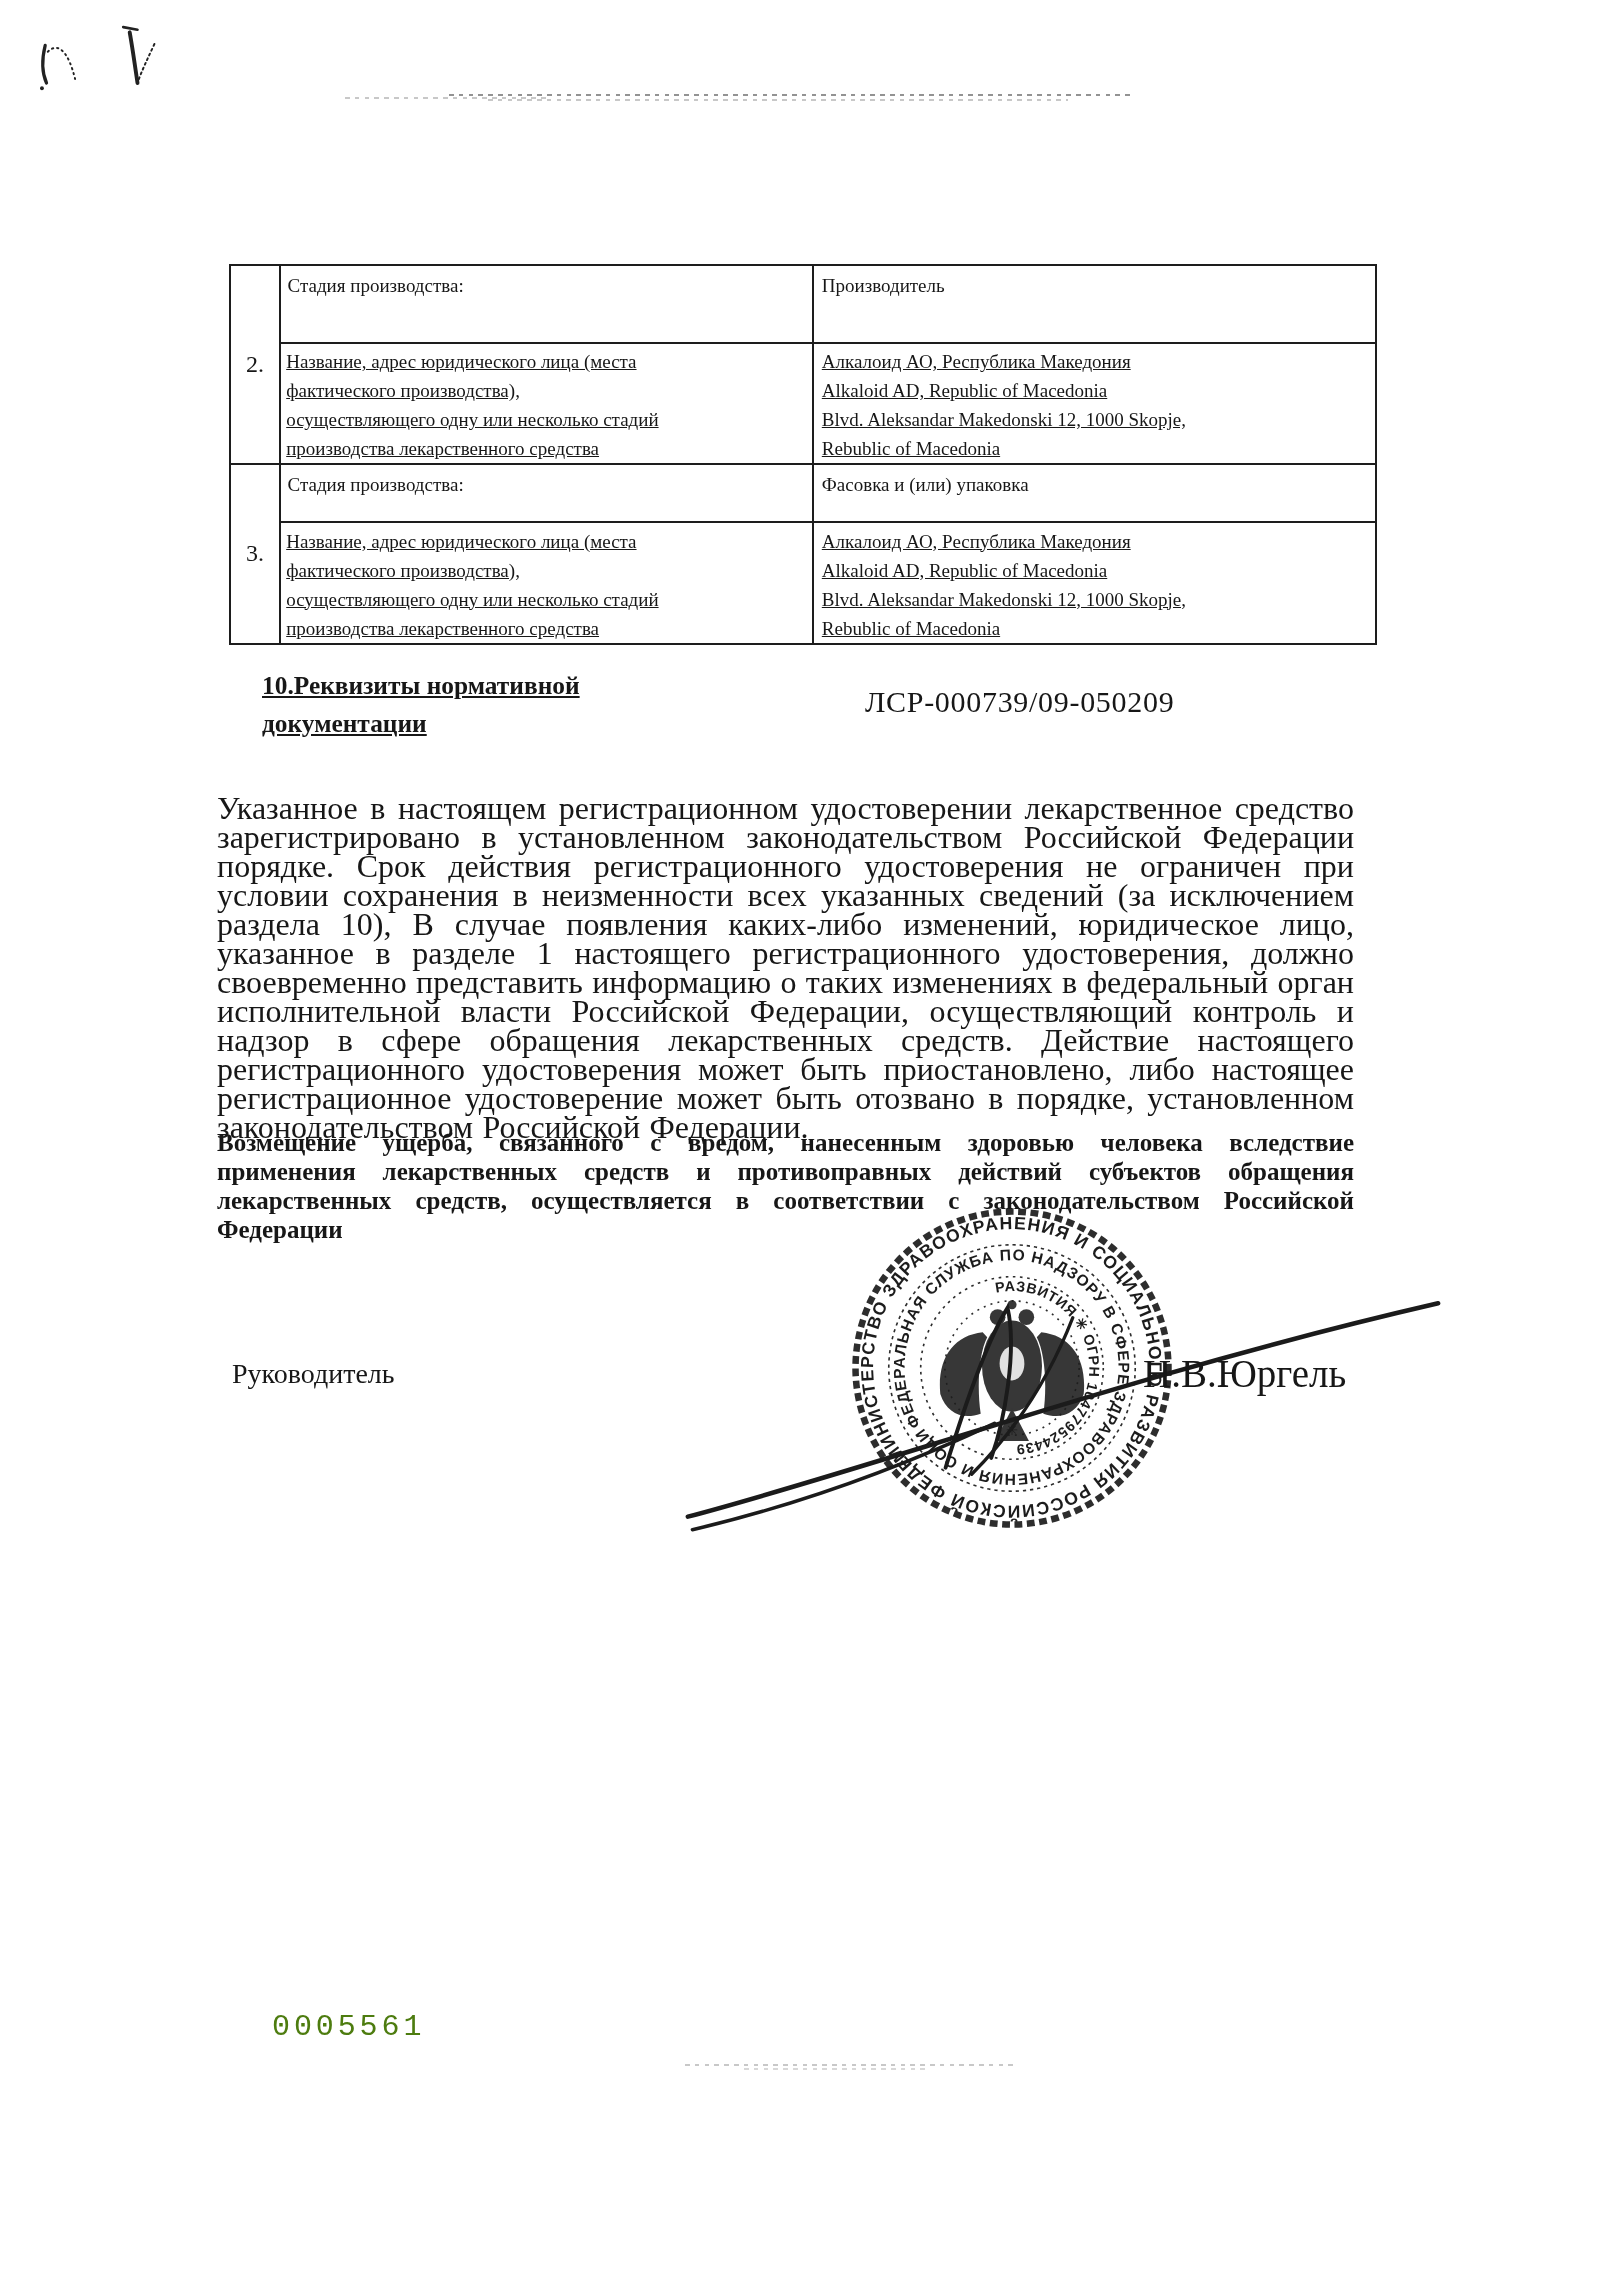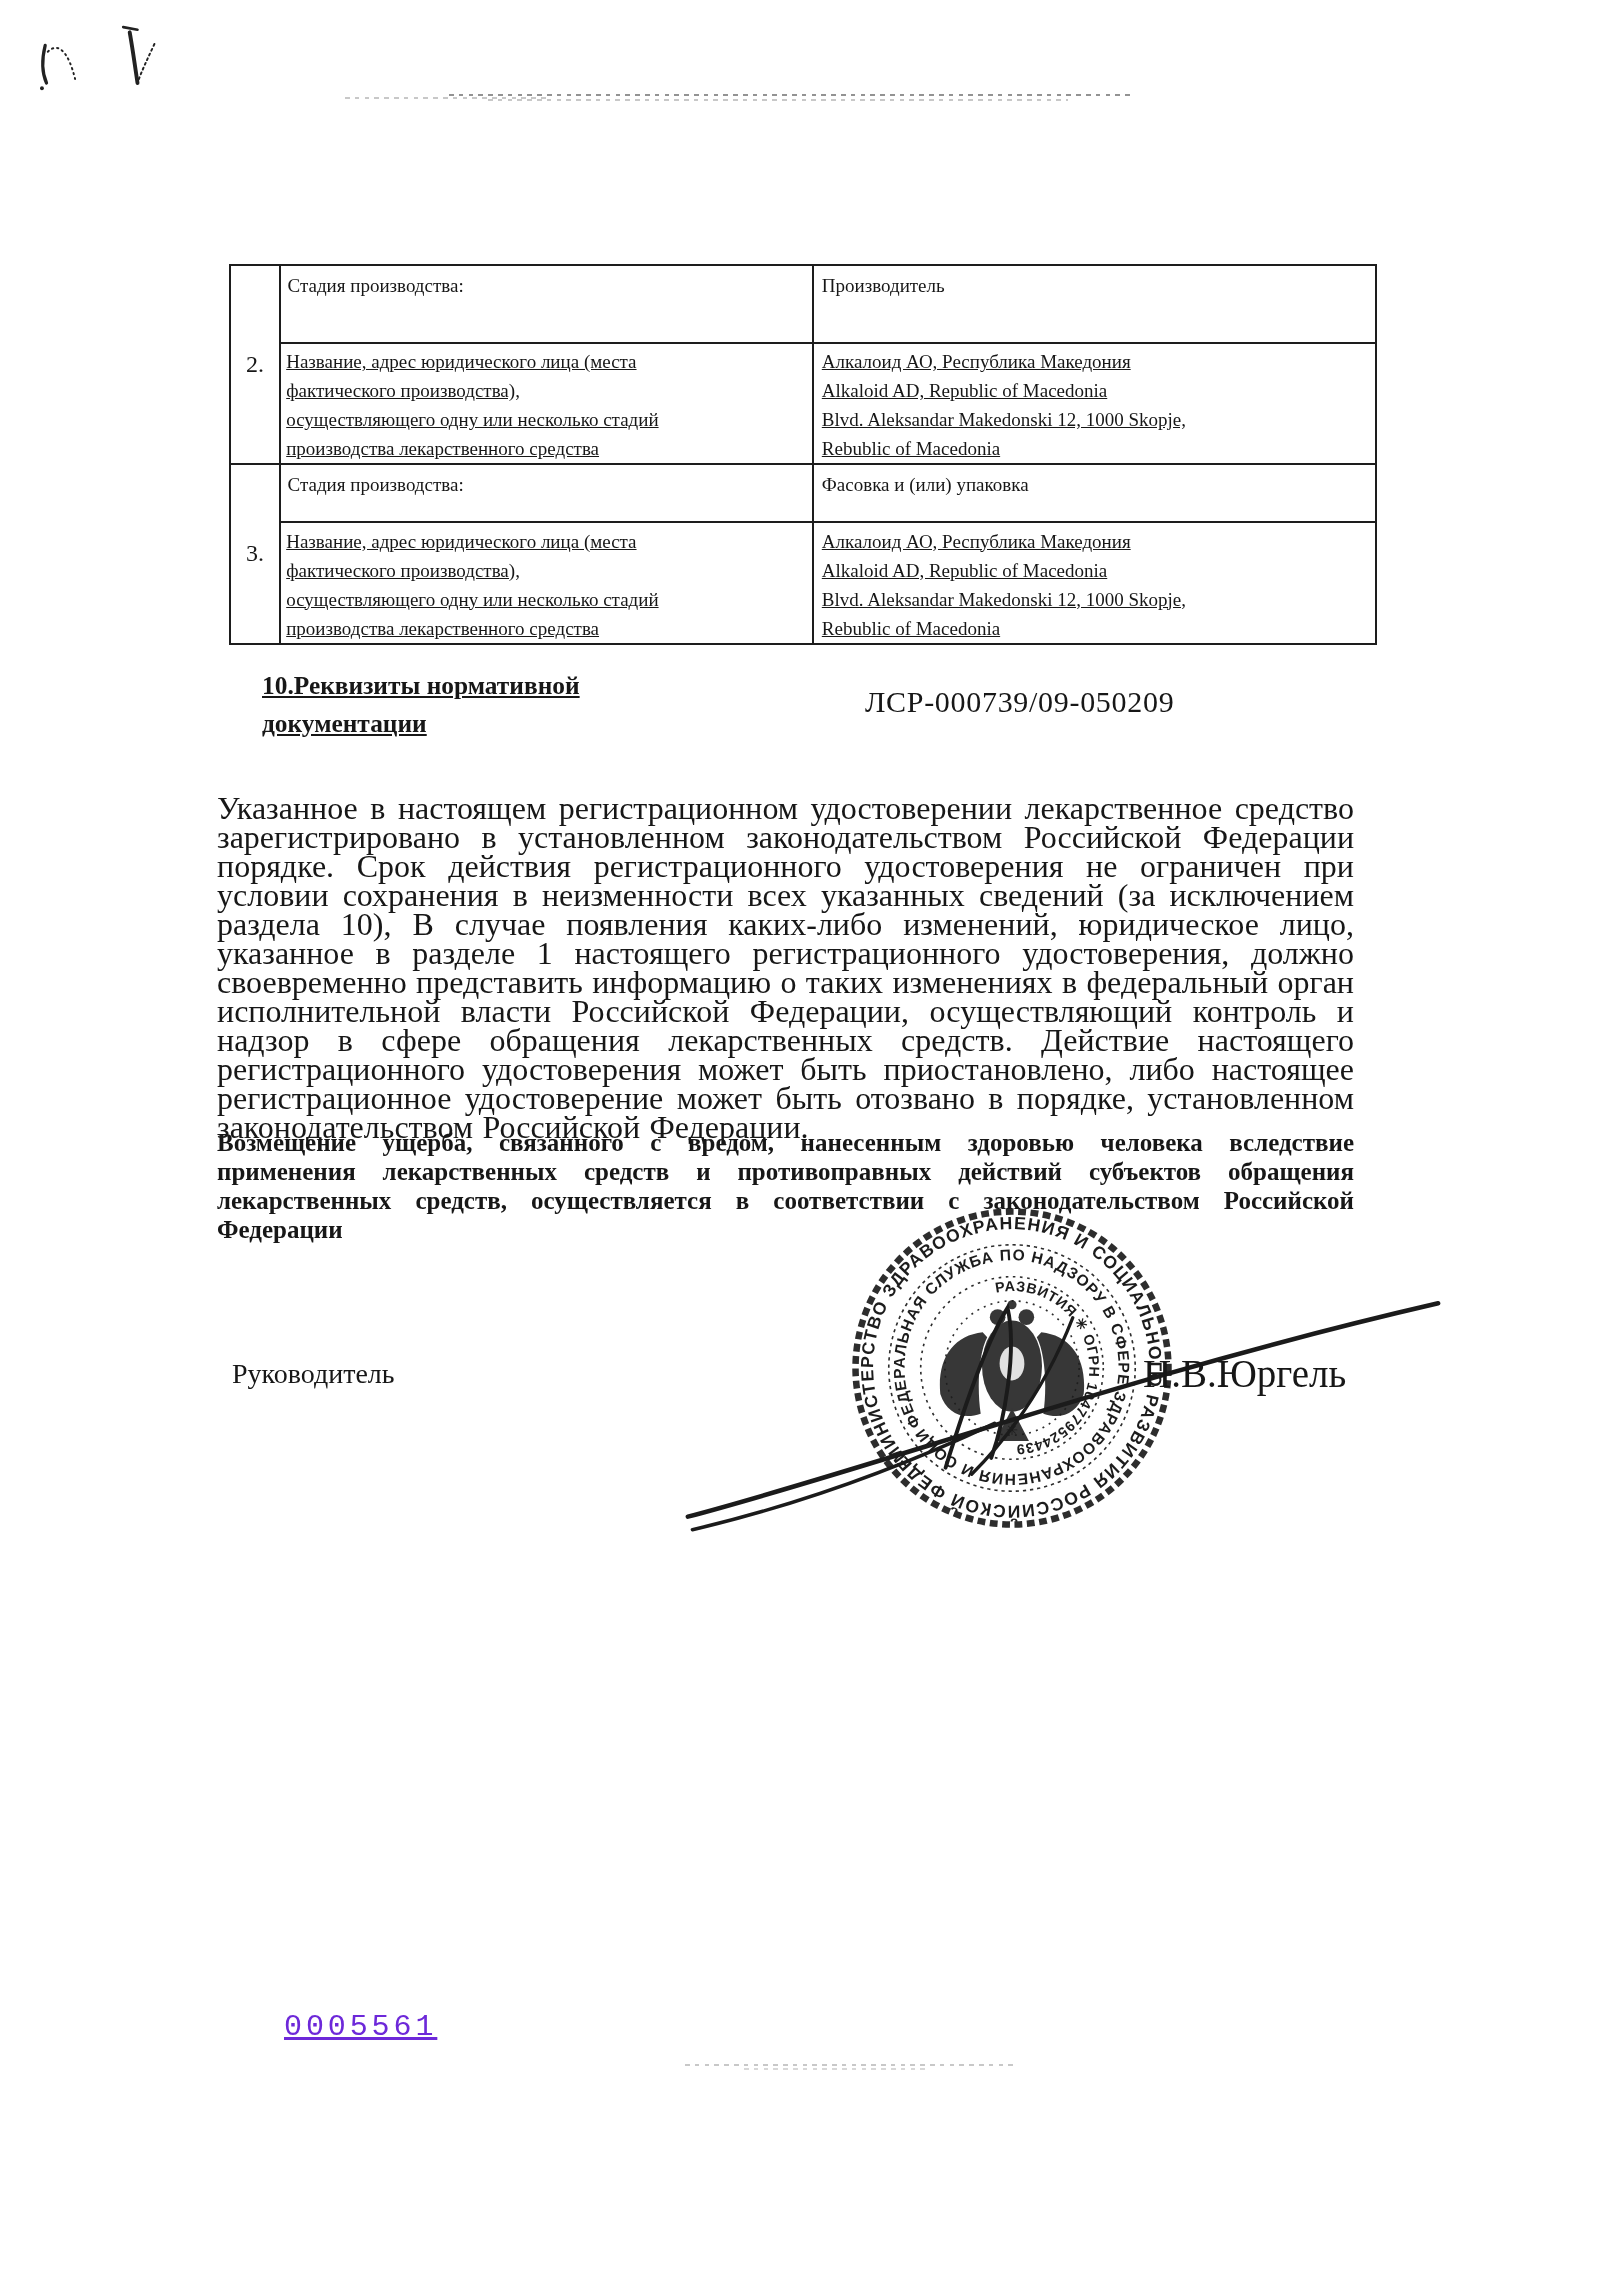--- a/index.html
+++ b/index.html
@@ -40,22 +40,22 @@
   #paragraph-1{top:794px;font-size:32px;line-height:29px;word-spacing:1.3px;}
   #paragraph-2{top:1116px;font-size:25px;line-height:29px;font-weight:bold;word-spacing:2.6px;margin-top:12px;}
 
   
   #leader-label{left:232px;top:1358px;font-size:28px;}
   #leader-name{left:1143px;top:1351px;font-size:39px;z-index:6;}
   #stamp{left:849px;top:1205px;width:326px;height:326px;z-index:3;}
   #signature{left:665px;top:1272px;width:796px;height:274px;z-index:5;}
 
   
-  #serial-number{left:284px;top:2010px;font-family:"Liberation Mono", monospace;
-    font-size:30px;letter-spacing:3.9px;color:#6d28d9;text-decoration:underline;}
+  #serial-number{left:272px;top:2010px;font-family:"Liberation Mono", monospace;
+    font-size:30px;letter-spacing:3.9px;color:#4d7c0f;}
   #noise-bottom{left:685px;top:2062px;width:333px;}
 
   .ringtext{font-family:"Liberation Sans", sans-serif;font-weight:bold;fill:#1c1c1c;}
 </style>
 </head>
 <body>
 
 <svg id="hand-marks" class="abs" viewBox="0 0 240 140" fill="none" stroke="#222" stroke-linecap="round">
   <path d="M38 42 C33 62 33 84 40 100" stroke-width="5"></path>
   <path d="M42 52 C58 36 74 52 84 94" stroke-width="3" stroke-dasharray="2 6"></path>

